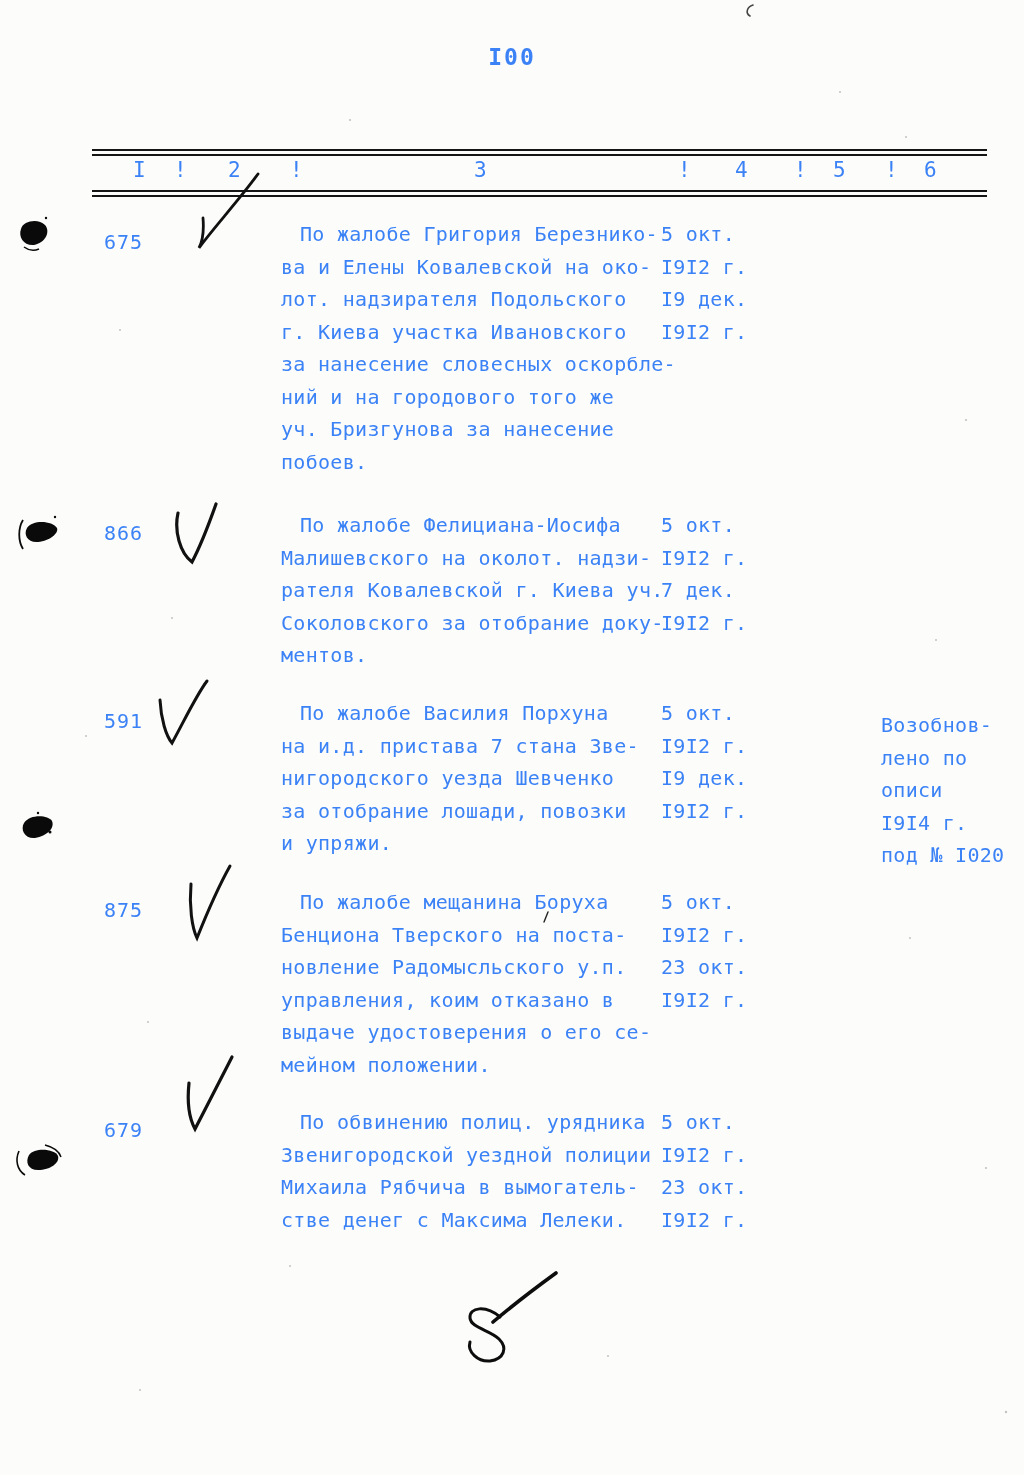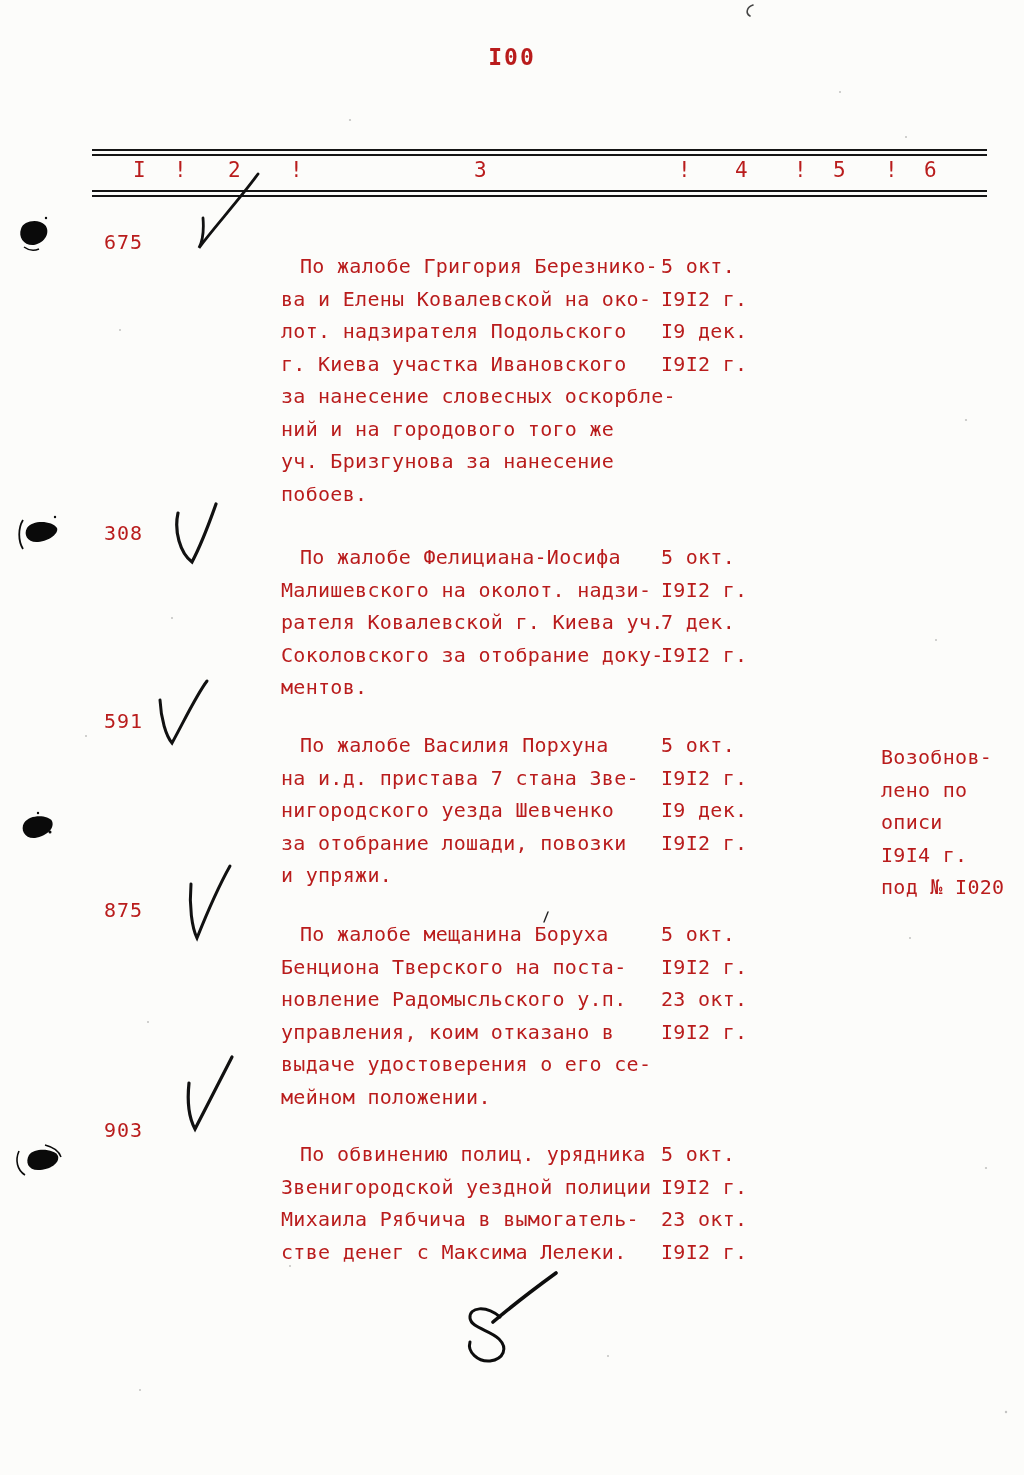--- a/index.html
+++ b/index.html
@@ -1,38 +1,38 @@
 <!DOCTYPE html>
 <html><head>
 <meta charset="utf-8">
 <style>
   html,body{margin:0;padding:0;background:#e8e8e6;}
   .page{
     position:relative;width:1024px;height:1475px;margin:0 auto;
     background:#fcfcfa;overflow:hidden;
     font-family:"DejaVu Sans Mono","Liberation Mono",monospace;
-    color:#b91c1c;
+    color:#3b82f6;
   }
   .page-number{
     position:absolute;top:44px;left:0;right:0;text-align:center;
     font-size:23px;letter-spacing:2px;font-weight:bold;
   }
   .rule{position:absolute;left:92px;width:895px;height:2px;background:#151515;}
   .rule.r1{top:149px;}
   .rule.r2{top:154px;height:1.6px;}
   .rule.r3{top:190px;}
   .rule.r4{top:195px;height:1.6px;}
   .header-row{position:absolute;top:158px;left:0;width:100%;height:30px;font-size:21px;}
   .hc{position:absolute;top:0;}
   .hc.h0{left:133px;}  .hc.h1{left:174px;}  .hc.h2{left:228px;}
   .hc.h3{left:290px;}  .hc.h4{left:474px;}  .hc.h5{left:678px;}
   .hc.h6{left:735px;}  .hc.h7{left:794px;}  .hc.h8{left:833px;}
   .hc.h9{left:885px;}  .hc.h10{left:924px;}
   .entry{position:absolute;left:0;width:100%;font-size:20px;line-height:32.5px;}
-  .lines{white-space:pre-line;margin-top:32px;}
+  .lines{white-space:pre-line;}
   .col-num{position:absolute;left:104px;top:8px;letter-spacing:1px;}
   .col-desc{position:absolute;left:281px;top:0;width:402px;text-indent:19px;letter-spacing:0.3px;}
   .col-dates{position:absolute;left:661px;top:0;letter-spacing:0.3px;}
   .col-note{position:absolute;left:881px;top:12px;letter-spacing:0.3px;}
   .marks-overlay{position:absolute;inset:0;pointer-events:none;}
 </style>
 </head>
 <body>
 
 <div class="page">
@@ -69,21 +69,21 @@
 уч. Бризгунова за нанесение
 побоев.</div>
     <div class="col-dates lines">5 окт.
 I9I2 г.
 I9 дек.
 I9I2 г.</div>
     <div class="col-note lines"></div>
   </div>
 
   <div class="entry" style="top:509px">
-    <div class="col-num">308</div>
+    <div class="col-num">866</div>
     <div class="col-desc lines">По жалобе Фелициана-Иосифа
 Малишевского на околот. надзи-
 рателя Ковалевской г. Киева уч.
 Соколовского за отобрание доку-
 ментов.</div>
     <div class="col-dates lines">5 окт.
 I9I2 г.
 7 дек.
 I9I2 г.</div>
     <div class="col-note lines"></div>
@@ -116,21 +116,21 @@
 выдаче удостоверения о его се-
 мейном положении.</div>
     <div class="col-dates lines">5 окт.
 I9I2 г.
 23 окт.
 I9I2 г.</div>
     <div class="col-note lines"></div>
   </div>
 
   <div class="entry" style="top:1106px">
-    <div class="col-num">903</div>
+    <div class="col-num">679</div>
     <div class="col-desc lines">По обвинению полиц. урядника
 Звенигородской уездной полиции
 Михаила Рябчича в вымогатель-
 стве денег с Максима Лелеки.</div>
     <div class="col-dates lines">5 окт.
 I9I2 г.
 23 окт.
 I9I2 г.</div>
     <div class="col-note lines"></div>
   </div>

